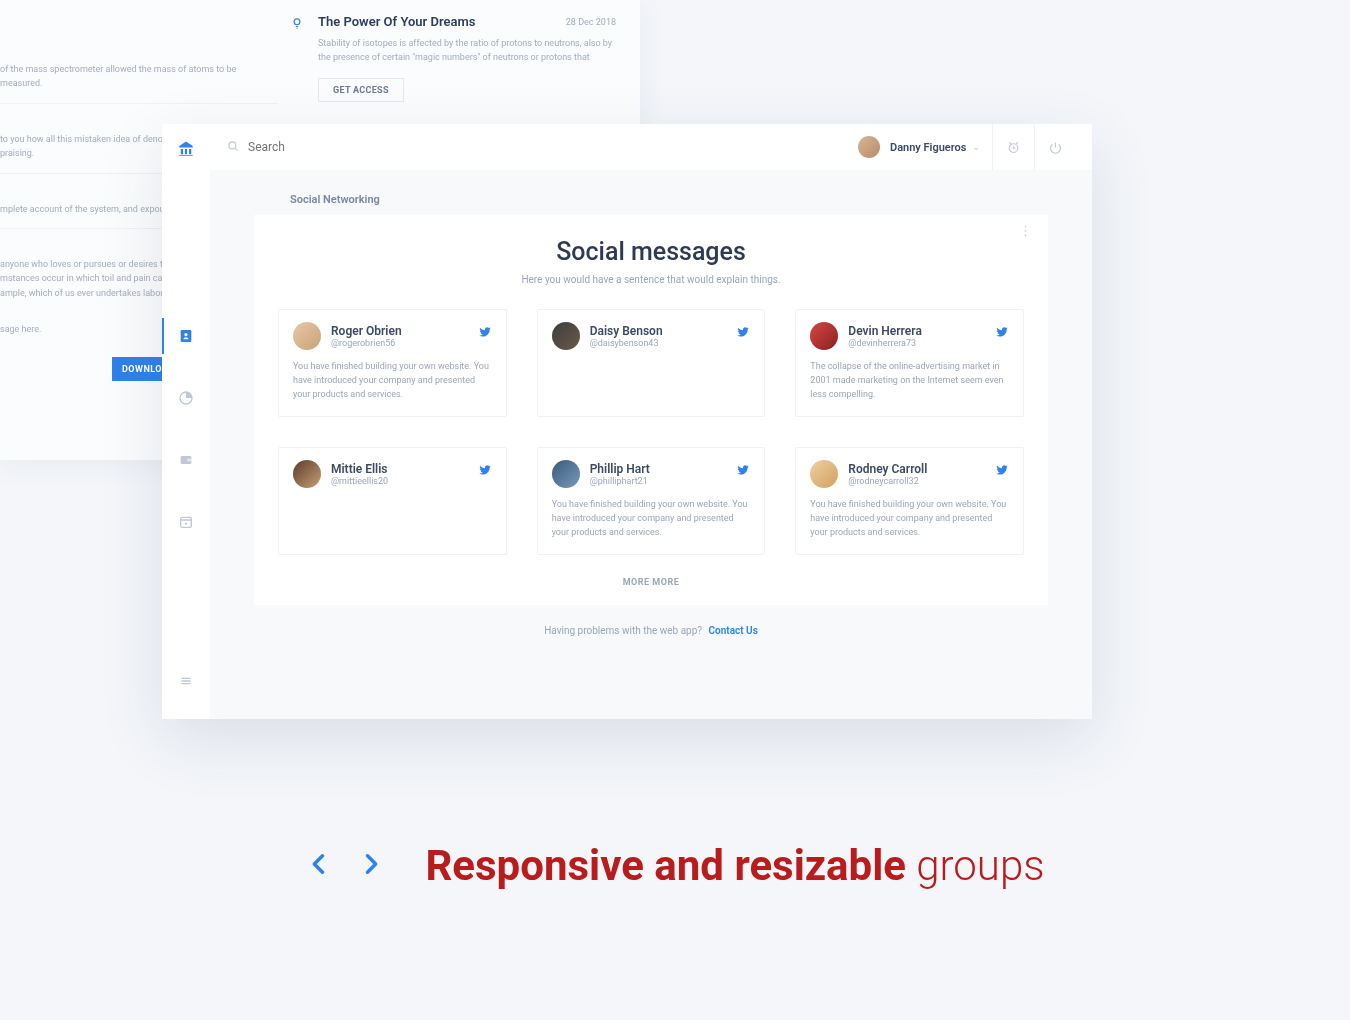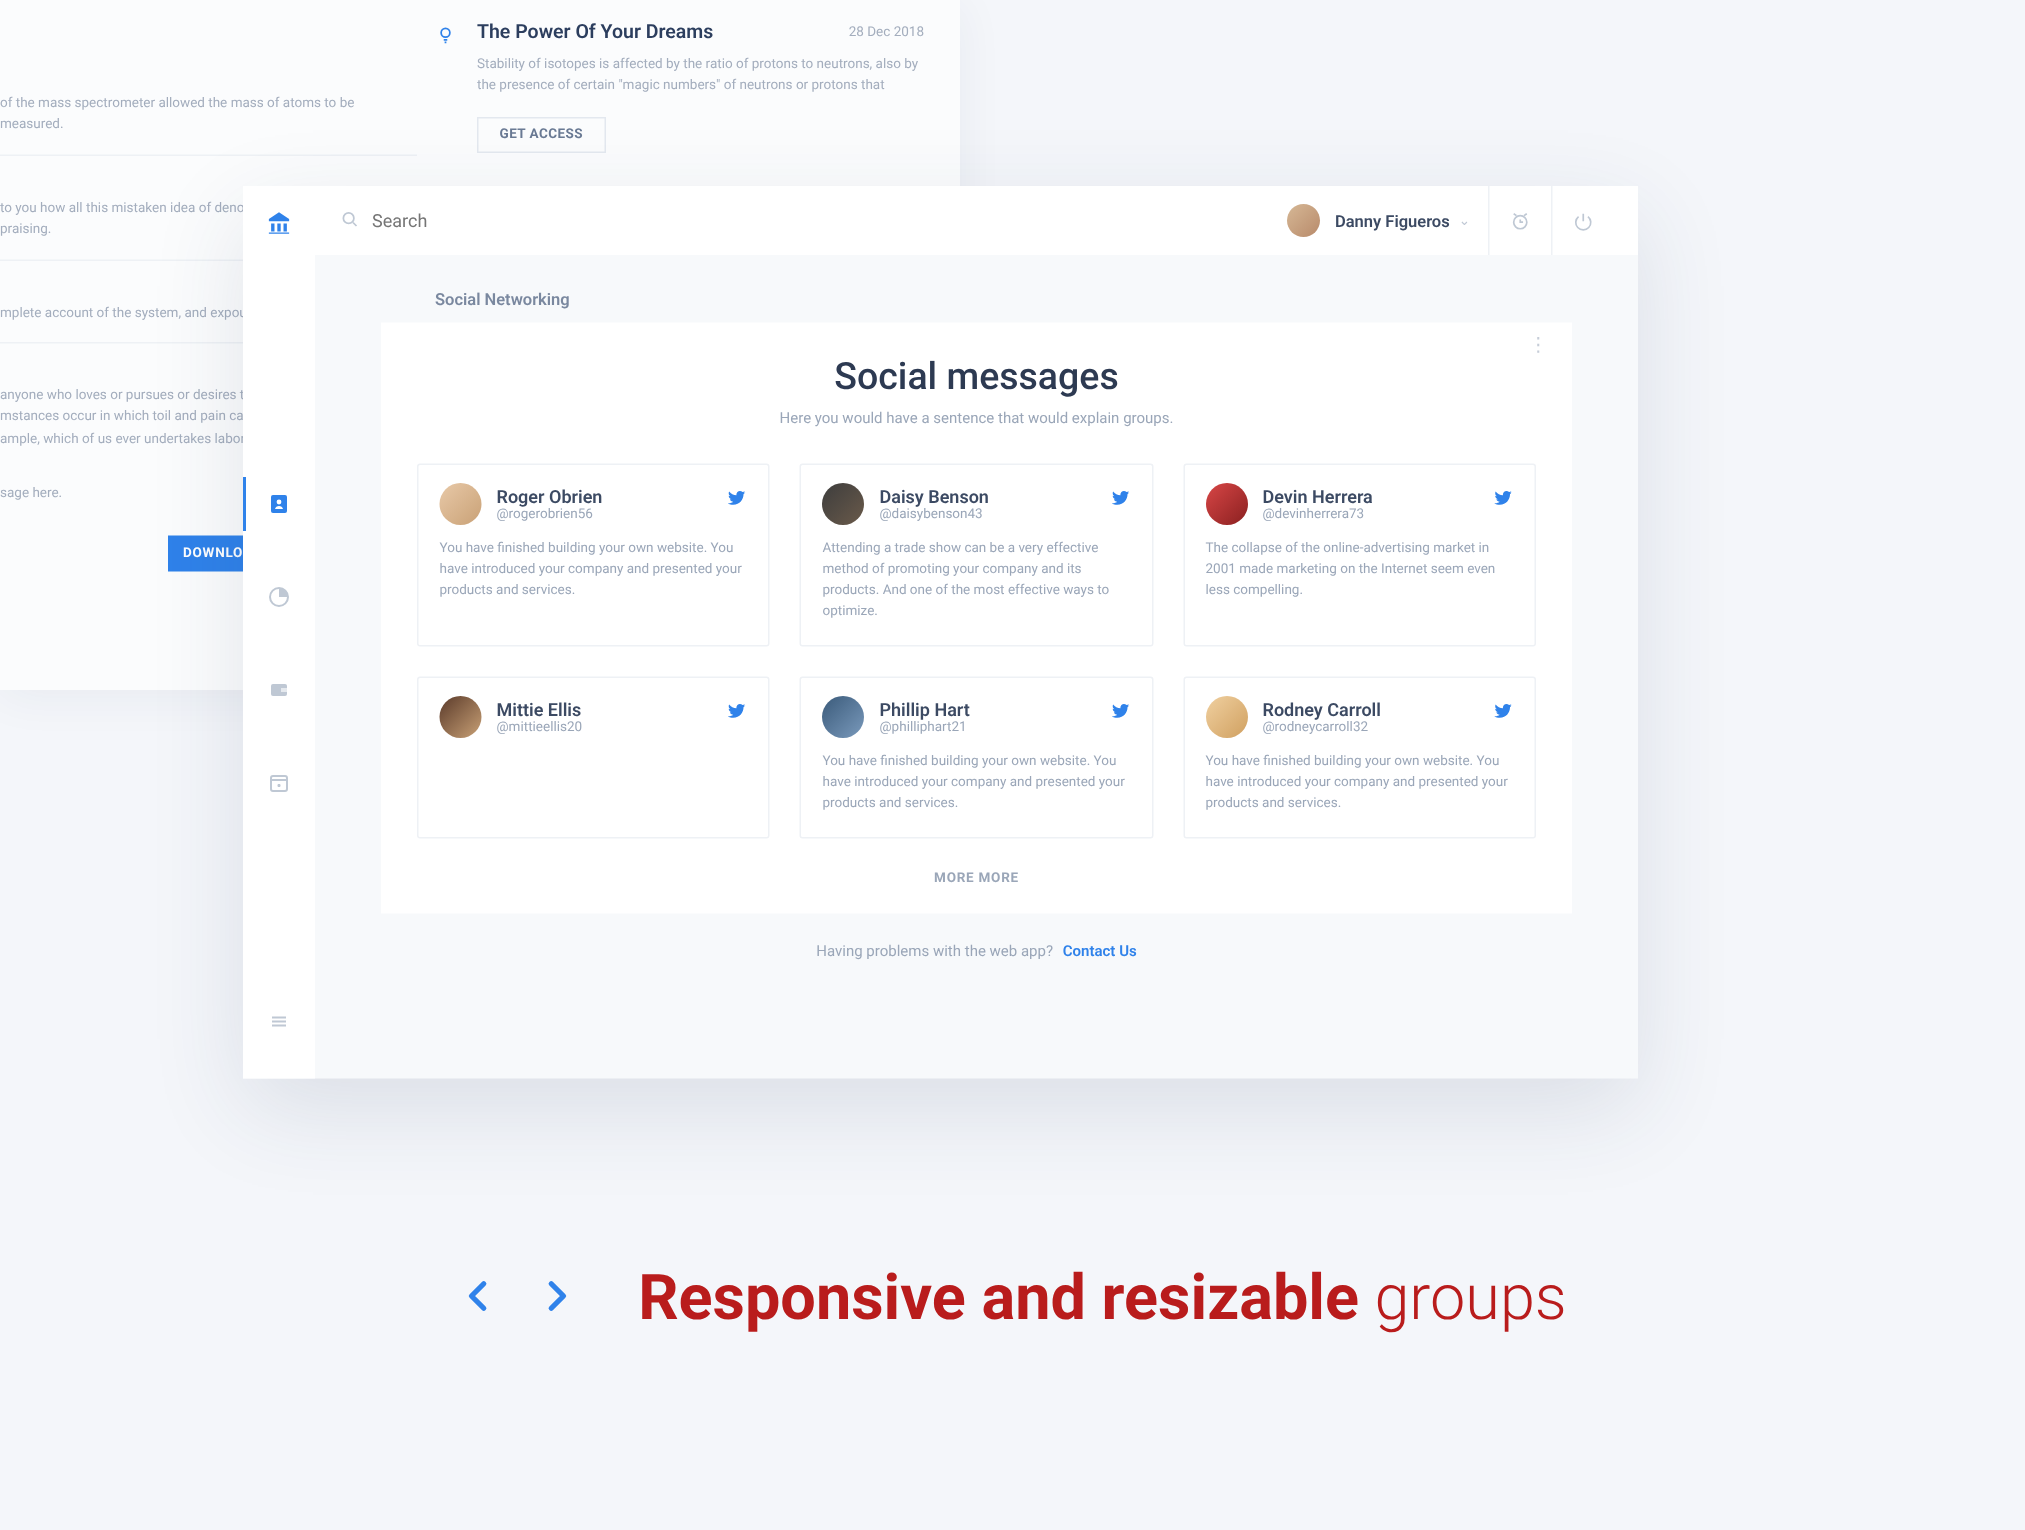--- a/index.html
+++ b/index.html
@@ -43,21 +43,21 @@
 .topbar .ic-btn{width:42px;height:46px;border-left:1px solid #eef1f5;display:flex;align-items:center;justify-content:center;color:#bfc8d4;}
 .topbar .ic-btn svg{width:15px;height:15px;}
 
 .subheader{padding:18px 44px 8px;}
 .subheader span{font-size:11px;font-weight:600;color:#7a889f;margin-left:36px;}
 
 .card{background:#fff;margin:0 44px 20px;padding:22px 24px 18px;position:relative;}
 .card .more{position:absolute;top:14px;right:16px;color:#c6cdd8;font-size:13px;line-height:0.35;}
 .card-title{text-align:center;font-size:25px;font-weight:500;color:#2d3a52;margin-bottom:8px;}
 .card-sub{text-align:center;font-size:10px;color:#9aa6b8;margin-bottom:24px;}
-.grid{display:grid;grid-template-columns:repeat(3,1fr);gap:20px;}
+.grid{display:grid;grid-template-columns:repeat(3,1fr);gap:30px;}
 .mcard{border:1px solid #eef1f5;border-radius:2px;padding:12px 14px 14px;}
 .mcard .hdr{display:flex;align-items:center;position:relative;margin-bottom:10px;}
 .mcard .av{width:28px;height:28px;border-radius:50%;margin-right:10px;flex-shrink:0;}
 .mcard .nm{font-size:12px;font-weight:600;color:#3c4a63;line-height:1.2;}
 .mcard .hnd{font-size:9px;color:#9aa6b8;}
 .mcard .tw{position:absolute;right:0;top:2px;color:#2f82ea;}
 .mcard .tw svg{width:14px;height:14px;}
 .mcard .body{font-size:9px;color:#9aa6b8;line-height:1.55;}
 .viewmore{text-align:center;font-size:9px;font-weight:700;color:#9aa6b8;letter-spacing:.5px;margin-top:22px;}
 
@@ -182,21 +182,21 @@
       </div>
     </div>
 
     <div class="subheader">
       <span>Social Networking</span>
     </div>
 
     <div class="card">
       <div class="more">⋮</div>
       <h2 class="card-title">Social messages</h2>
-      <p class="card-sub">Here you would have a sentence that would explain groups.</p>
+      <p class="card-sub">Here you would have a sentence that would explain things.</p>
       <div class="grid" id="msg-grid">
           <div class="mcard">
             <div class="hdr">
               <div class="av av-1"></div>
               <div>
                 <div class="nm">Roger Obrien</div>
                 <div class="hnd">@rogerobrien56</div>
               </div>
               <span class="tw"><svg viewBox="0 0 24 24" fill="currentColor">
                   <path d="M22 5.8c-.7.3-1.5.6-2.3.7.8-.5 1.5-1.3 1.8-2.3-.8.5-1.7.8-2.6 1C18.1 4.4 17 4 15.9 4c-2.2 0-4 1.8-4 4 0 .3 0 .6.1.9C8.6 8.7 5.6 7.1 3.6 4.6c-.3.6-.5 1.3-.5 2 0 1.4.7 2.6 1.8 3.3-.7 0-1.3-.2-1.8-.5v.1c0 1.9 1.4 3.6 3.2 3.9-.3.1-.7.1-1.1.1-.3 0-.5 0-.8-.1.5 1.6 2 2.8 3.8 2.8-1.4 1.1-3.1 1.7-5 1.7H2c1.8 1.2 4 1.9 6.3 1.9 7.5 0 11.7-6.3 11.7-11.7v-.5c.8-.6 1.5-1.3 2-2.1z"></path>
@@ -208,21 +208,20 @@
             <div class="hdr">
               <div class="av av-2"></div>
               <div>
                 <div class="nm">Daisy Benson</div>
                 <div class="hnd">@daisybenson43</div>
               </div>
               <span class="tw"><svg viewBox="0 0 24 24" fill="currentColor">
                   <path d="M22 5.8c-.7.3-1.5.6-2.3.7.8-.5 1.5-1.3 1.8-2.3-.8.5-1.7.8-2.6 1C18.1 4.4 17 4 15.9 4c-2.2 0-4 1.8-4 4 0 .3 0 .6.1.9C8.6 8.7 5.6 7.1 3.6 4.6c-.3.6-.5 1.3-.5 2 0 1.4.7 2.6 1.8 3.3-.7 0-1.3-.2-1.8-.5v.1c0 1.9 1.4 3.6 3.2 3.9-.3.1-.7.1-1.1.1-.3 0-.5 0-.8-.1.5 1.6 2 2.8 3.8 2.8-1.4 1.1-3.1 1.7-5 1.7H2c1.8 1.2 4 1.9 6.3 1.9 7.5 0 11.7-6.3 11.7-11.7v-.5c.8-.6 1.5-1.3 2-2.1z"></path>
                 </svg></span>
             </div>
-            <div class="body">Attending a trade show can be a very effective method of promoting your company and its products. And one of the most effective ways to optimize.</div>
           </div>
           <div class="mcard">
             <div class="hdr">
               <div class="av av-3"></div>
               <div>
                 <div class="nm">Devin Herrera</div>
                 <div class="hnd">@devinherrera73</div>
               </div>
               <span class="tw"><svg viewBox="0 0 24 24" fill="currentColor">
                   <path d="M22 5.8c-.7.3-1.5.6-2.3.7.8-.5 1.5-1.3 1.8-2.3-.8.5-1.7.8-2.6 1C18.1 4.4 17 4 15.9 4c-2.2 0-4 1.8-4 4 0 .3 0 .6.1.9C8.6 8.7 5.6 7.1 3.6 4.6c-.3.6-.5 1.3-.5 2 0 1.4.7 2.6 1.8 3.3-.7 0-1.3-.2-1.8-.5v.1c0 1.9 1.4 3.6 3.2 3.9-.3.1-.7.1-1.1.1-.3 0-.5 0-.8-.1.5 1.6 2 2.8 3.8 2.8-1.4 1.1-3.1 1.7-5 1.7H2c1.8 1.2 4 1.9 6.3 1.9 7.5 0 11.7-6.3 11.7-11.7v-.5c.8-.6 1.5-1.3 2-2.1z"></path>

